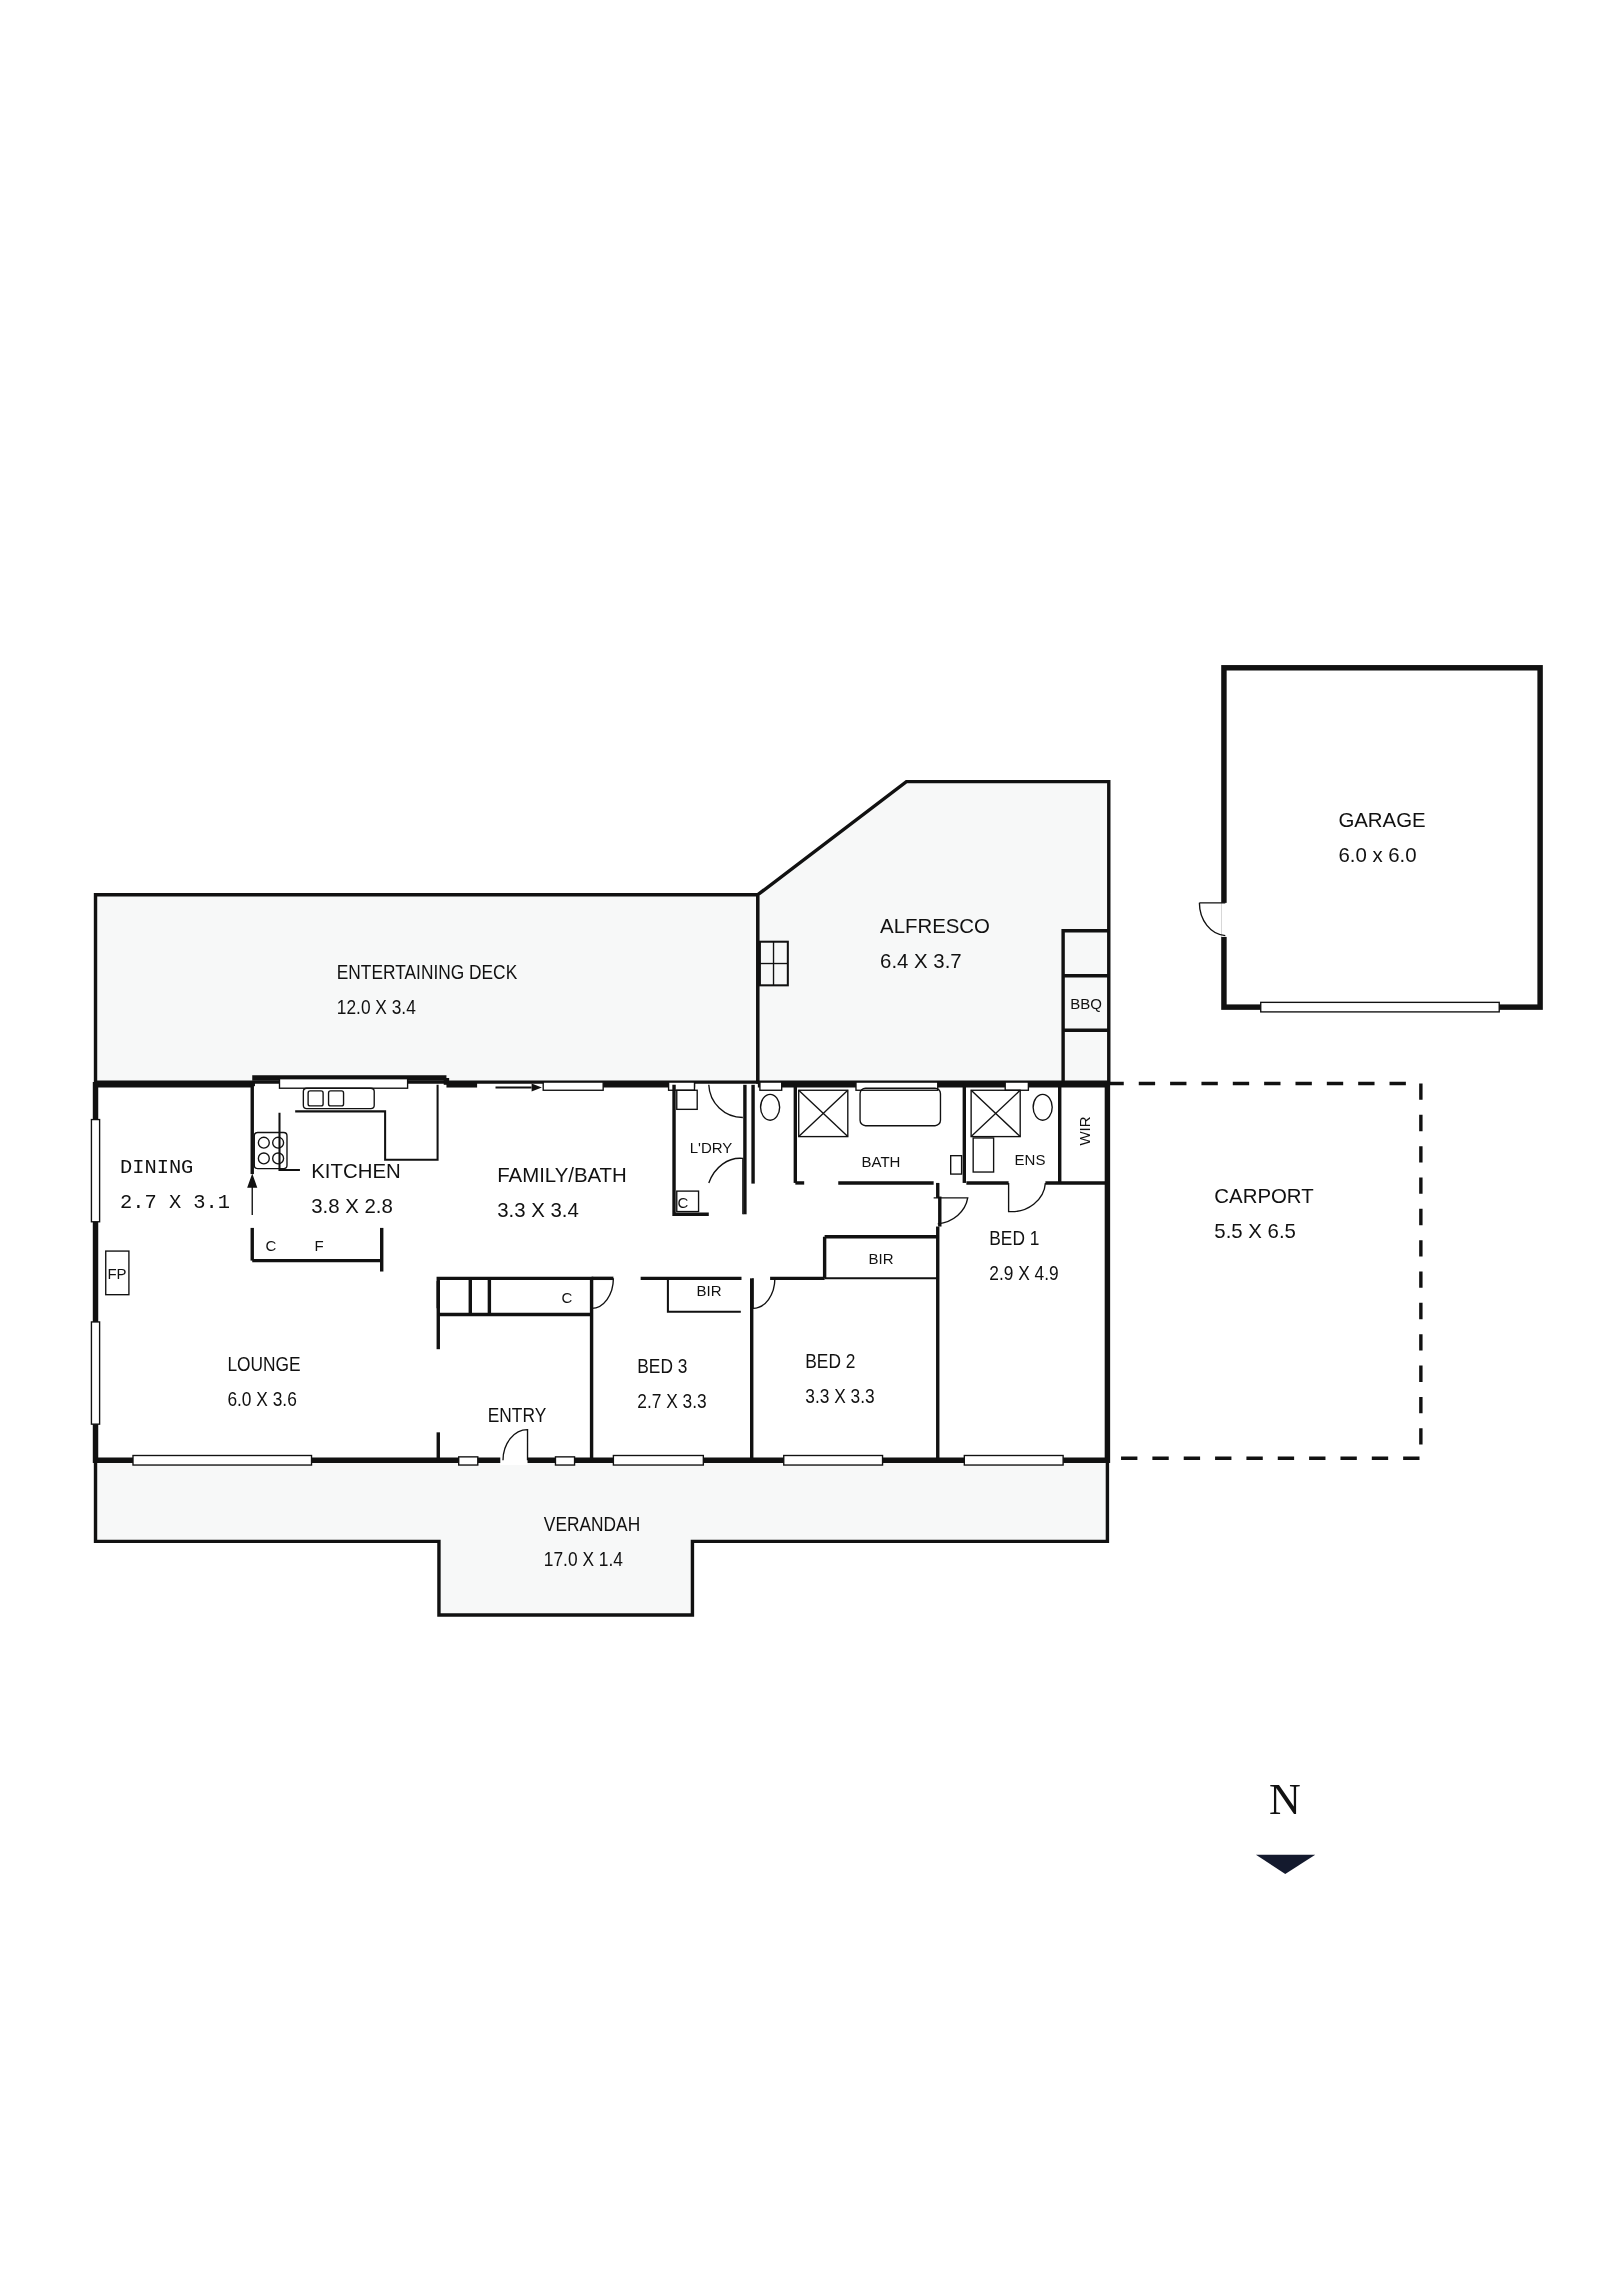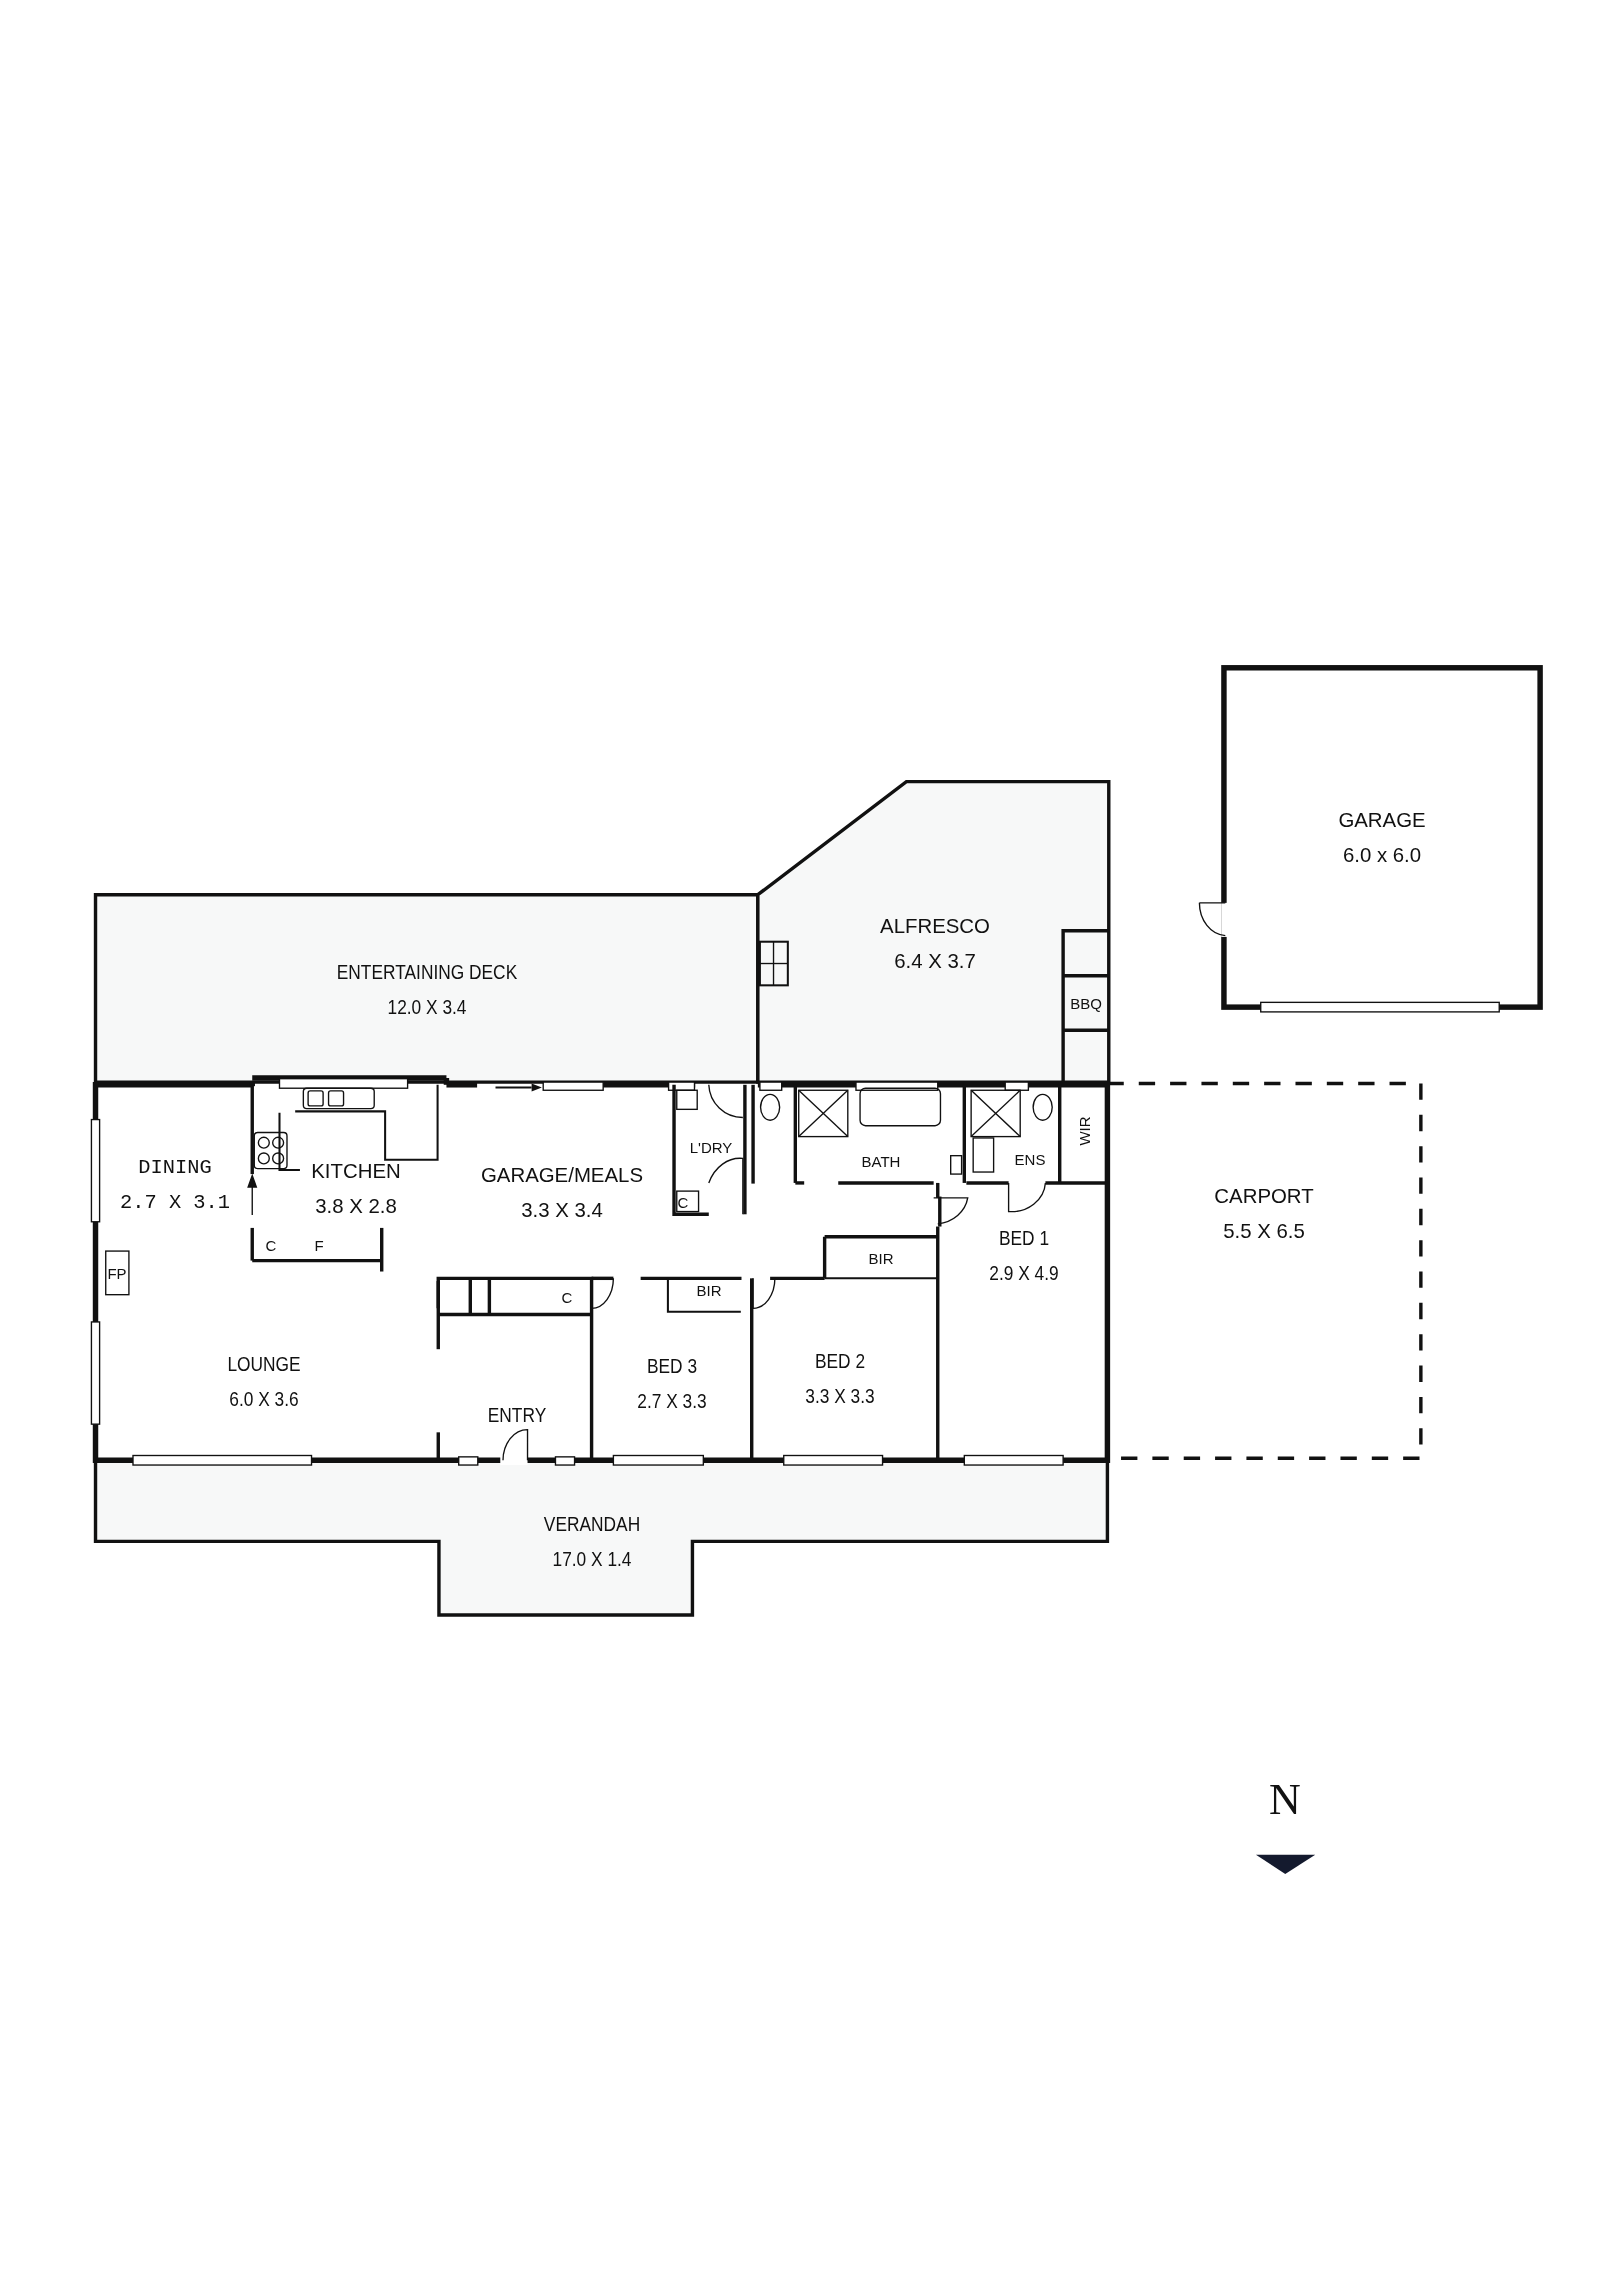--- a/index.html
+++ b/index.html
@@ -1,18 +1,18 @@
 <!DOCTYPE html>
 <html style="font-size:11px"><head>
   <meta charset="utf-8">
   <style>
     html, body { margin: 0; padding: 0; background: #ffffff; }
     body { width: 1622px; height: 2295px; position: relative; overflow: hidden; font-family: "Liberation Sans", sans-serif; }
     #plan { position: absolute; left: 0; top: 0; width: 1622px; height: 2295px; }
-    .lbl { position: absolute; color: #111; text-align: center; transform: translate(-50%, -50%); white-space: nowrap; line-height: 1.25; font-family: "Liberation Sans", sans-serif; }
+    .lbl { position: absolute; color: #111; text-align: left; transform: translate(-50%, -50%); white-space: nowrap; line-height: 1.25; font-family: "Liberation Sans", sans-serif; }
     .lbl .name { display: block; font-size: 20.4px; }
     .lbl .dim { display: block; font-size: 20.4px; margin-top: 9.5px; }
     .lbl.narrow .name, .lbl.narrow .dim { transform: scaleX(0.85); }
     .small { position: absolute; transform: translate(-50%, -50%); font-size: 15px; color: #111; font-family: "Liberation Sans", sans-serif; white-space: nowrap; }
     .wir { transform: translate(-50%, -50%) rotate(-90deg); }
     .north { position: absolute; left: 1285px; top: 1799px; transform: translate(-50%, -50%); font-family: "Liberation Serif", serif; font-size: 44px; color: #111; }
   </style>
 </head>
 <body>
 
@@ -180,21 +180,21 @@
 </div>
 <div class="lbl" style="left:175px; top:1185px;font-family:Liberation Mono, monospace;">
   <span class="name">DINING</span>
   <span class="dim">2.7 X 3.1</span>
 </div>
 <div class="lbl" style="left:356px; top:1189px;">
   <span class="name">KITCHEN</span>
   <span class="dim">3.8 X 2.8</span>
 </div>
 <div class="lbl" style="left:562px; top:1193px;">
-  <span class="name">GARAGE/MEALS</span>
+  <span class="name">FAMILY/BATH</span>
   <span class="dim">3.3 X 3.4</span>
 </div>
 <div class="lbl" style="left:1264px; top:1214px;">
   <span class="name">CARPORT</span>
   <span class="dim">5.5 X 6.5</span>
 </div>
 <div class="lbl narrow" style="left:264px; top:1382px;">
   <span class="name">LOUNGE</span>
   <span class="dim">6.0 X 3.6</span>
 </div>

